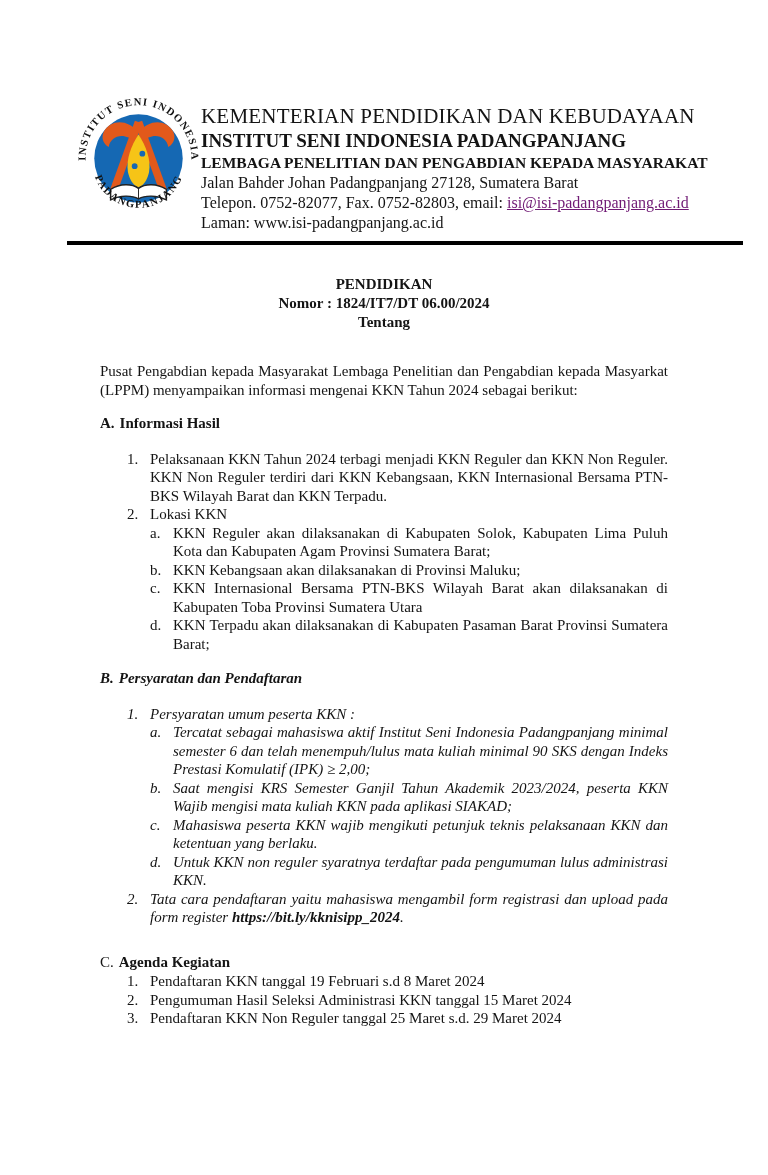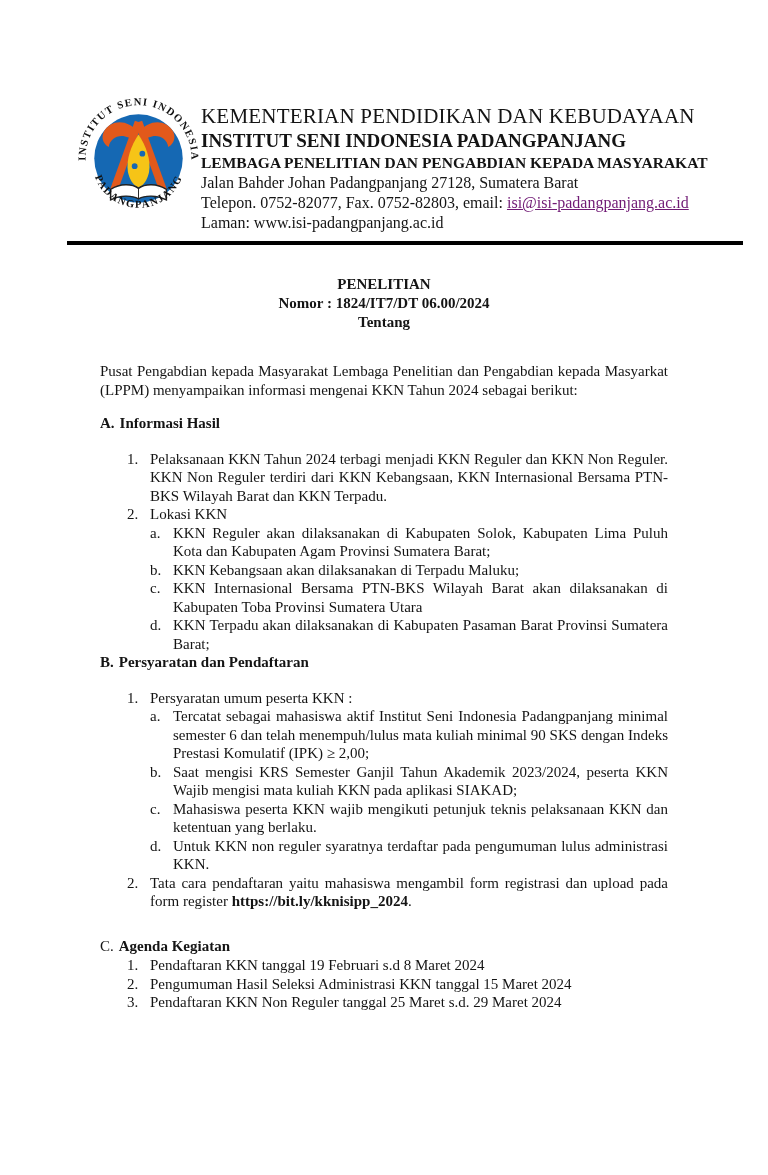--- a/index.html
+++ b/index.html
@@ -24,21 +24,21 @@
 
   
   .title-block { margin-top:30px; text-align:center; font-weight:bold;
                  font-size:15px; line-height:19px; }
   .subject-group { margin-top:14px; }
 
   
   .doc-body { margin:30px 100px 0 100px; font-size:15px; line-height:18.5px; }
   .intro { text-align:justify; margin-bottom:15px; }
 
-  .section.s1 { margin-top:0; }
+  .section.s1 { margin-top:16px;font-style:italic; }
   .section.s2 { margin-top:26px; }
   .sec-head .sec-title { font-weight:bold; padding-left:5px; }
   .sec-head.bold-label .sec-label { font-weight:bold; }
 
   .items { margin-left:27px; margin-top:17px; }
   .section.s2 .items { margin-top:1px; }
   .subitems { margin-left:23px; }
   .item { display:flex; }
   .marker { width:23px; flex-shrink:0; }
   .itext { flex:1; text-align:justify; }
@@ -95,21 +95,21 @@
       <div class="h-line">Jalan Bahder Johan Padangpanjang 27128, Sumatera Barat</div>
       <div class="h-line">
         <span>Telepon. 0752-82077, Fax. 0752-82803, email: </span><a class="email-link" id="emailLink" style="color: #701a75;">isi@isi-padangpanjang.ac.id</a>
       </div>
       <div class="h-line">Laman: www.isi-padangpanjang.ac.id</div>
     </div>
   </div>
   <div class="head-rule"></div>
 
   <div class="title-block">
-    <div>PENELITIAN</div>
+    <div>PENDIDIKAN</div>
     <div>Nomor : 1824/IT7/DT 06.00/2024</div>
     <div>Tentang</div>
     <div class="subject-group">
     </div>
   </div>
 
   <div class="doc-body">
     <div class="intro">Pusat Pengabdian kepada Masyarakat Lembaga Penelitian dan Pengabdian kepada Masyarkat (LPPM) menyampaikan informasi mengenai KKN Tahun 2024 sebagai berikut:</div>
     <div id="sections">
         <section class="section s0">
@@ -123,21 +123,21 @@
               <span class="marker">2.</span>
               <span class="itext">Lokasi KKN</span>
             </div>
             <div class="subitems">
               <div class="item">
                 <span class="marker">a.</span>
                 <span class="itext">KKN Reguler akan dilaksanakan di Kabupaten Solok, Kabupaten Lima Puluh Kota dan Kabupaten Agam Provinsi Sumatera Barat;</span>
               </div>
               <div class="item">
                 <span class="marker">b.</span>
-                <span class="itext">KKN Kebangsaan akan dilaksanakan di Terpadu Maluku;</span>
+                <span class="itext">KKN Kebangsaan akan dilaksanakan di Provinsi Maluku;</span>
               </div>
               <div class="item">
                 <span class="marker">c.</span>
                 <span class="itext">KKN Internasional Bersama PTN-BKS Wilayah Barat akan dilaksanakan di Kabupaten Toba Provinsi Sumatera Utara</span>
               </div>
               <div class="item">
                 <span class="marker">d.</span>
                 <span class="itext">KKN Terpadu akan dilaksanakan di Kabupaten Pasaman Barat Provinsi Sumatera Barat;</span>
               </div>
             </div>

